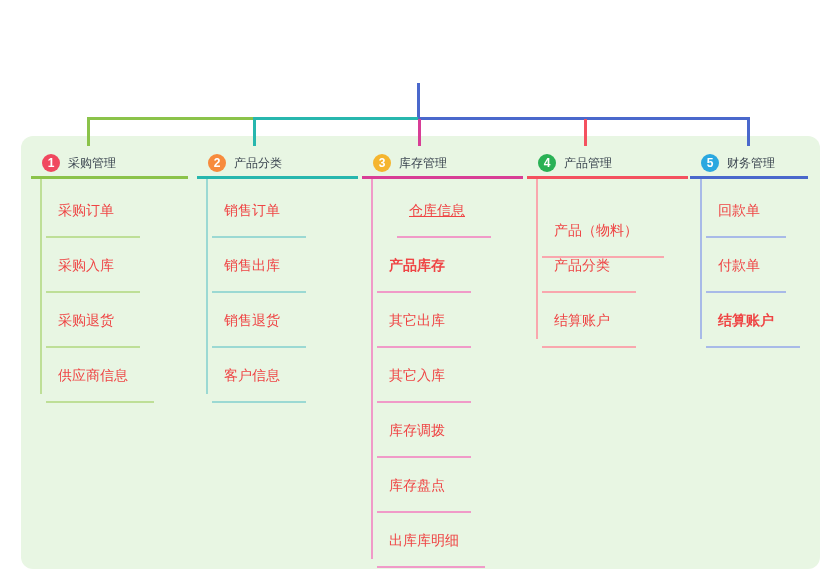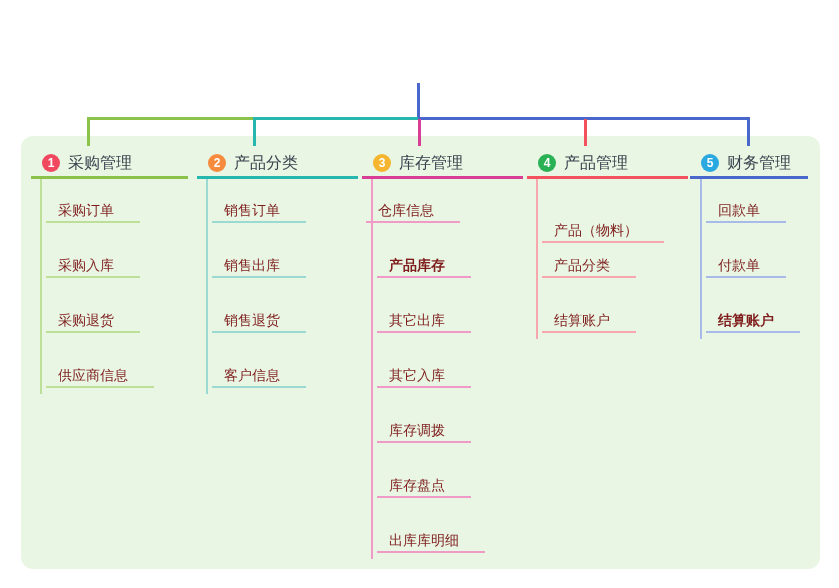--- a/index.html
+++ b/index.html
@@ -10,23 +10,23 @@
   .root-card{position:absolute;left:316px;top:20px;width:207px;height:63px;background:#fff;
              border-radius:8px;box-shadow:0 3px 12px rgba(60,80,110,.14);
              display:flex;align-items:center;justify-content:center;gap:10px;z-index:5;}
   .root-title{font-size:22px;color:#3d4757;white-space:nowrap;}
   .seg{position:absolute;}
   .branch-header{position:absolute;top:150px;height:26px;display:flex;align-items:center;gap:8px;
                  border-bottom-style:solid;border-bottom-width:3px;box-sizing:content-box;
                  padding-left:11px;z-index:3;}
   .badge{width:18px;height:18px;border-radius:50%;color:#fff;font-size:12px;font-weight:bold;
          display:flex;align-items:center;justify-content:center;flex:0 0 18px;line-height:18px;}
-  .branch-label{font-size:16px;color:#39434f;white-space:nowrap;}
-  .child{position:absolute;display:inline-block;padding:0 26px 1px 12px;border-bottom:2px solid;
-         font-size:14px;line-height:19px;color:#7f1d1d;white-space:nowrap;z-index:3;text-align:right;}
+  .branch-label{font-size:12px;color:#39434f;white-space:nowrap;}
+  .child{position:absolute;display:inline-block;padding:0 26px 16px 12px;border-bottom:2px solid;
+         font-size:14px;line-height:19px;color:#ef4444;white-space:nowrap;z-index:3;text-align:right;}
   .thumb-icon{display:flex;align-items:center;}
 </style>
 </head>
 <body>
 
 <div class="canvas">
 
   <div class="panel"></div>
 
   <div id="connectors">
@@ -60,21 +60,21 @@
         <span class="branch-label">产品分类</span>
       </div>
       <div class="child" style="left: 212px; top: 201px; border-bottom-color: rgb(155, 217, 211);">销售订单</div>
       <div class="child" style="left: 212px; top: 256px; border-bottom-color: rgb(155, 217, 211);">销售出库</div>
       <div class="child" style="left: 212px; top: 311px; border-bottom-color: rgb(155, 217, 211);">销售退货</div>
       <div class="child" style="left: 212px; top: 366px; border-bottom-color: rgb(155, 217, 211);">客户信息</div>
       <div class="branch-header" style="left: 362px; width: 150px; border-bottom-color: rgb(216, 62, 150);">
         <span class="badge" style="background: rgb(245, 181, 46);">3</span>
         <span class="branch-label">库存管理</span>
       </div>
-      <div class="child" style="left: 366px; top: 201px; border-bottom-color: rgb(240, 154, 200);">仓库信息</div>
+      <div class="child" style="left: 397px; top: 201px; border-bottom-color: rgb(240, 154, 200); text-decoration: underline;">仓库信息</div>
       <div class="child" style="left: 377px; top: 256px; border-bottom-color: rgb(240, 154, 200); font-weight: bold;">产品库存</div>
       <div class="child" style="left: 377px; top: 311px; border-bottom-color: rgb(240, 154, 200);">其它出库</div>
       <div class="child" style="left: 377px; top: 366px; border-bottom-color: rgb(240, 154, 200);">其它入库</div>
       <div class="child" style="left: 377px; top: 421px; border-bottom-color: rgb(240, 154, 200);">库存调拨</div>
       <div class="child" style="left: 377px; top: 476px; border-bottom-color: rgb(240, 154, 200);">库存盘点</div>
       <div class="child" style="left: 377px; top: 531px; border-bottom-color: rgb(240, 154, 200);">出库库明细</div>
       <div class="branch-header" style="left: 527px; width: 150px; border-bottom-color: rgb(244, 81, 95);">
         <span class="badge" style="background: rgb(42, 177, 85);">4</span>
         <span class="branch-label">产品管理</span>
       </div>

